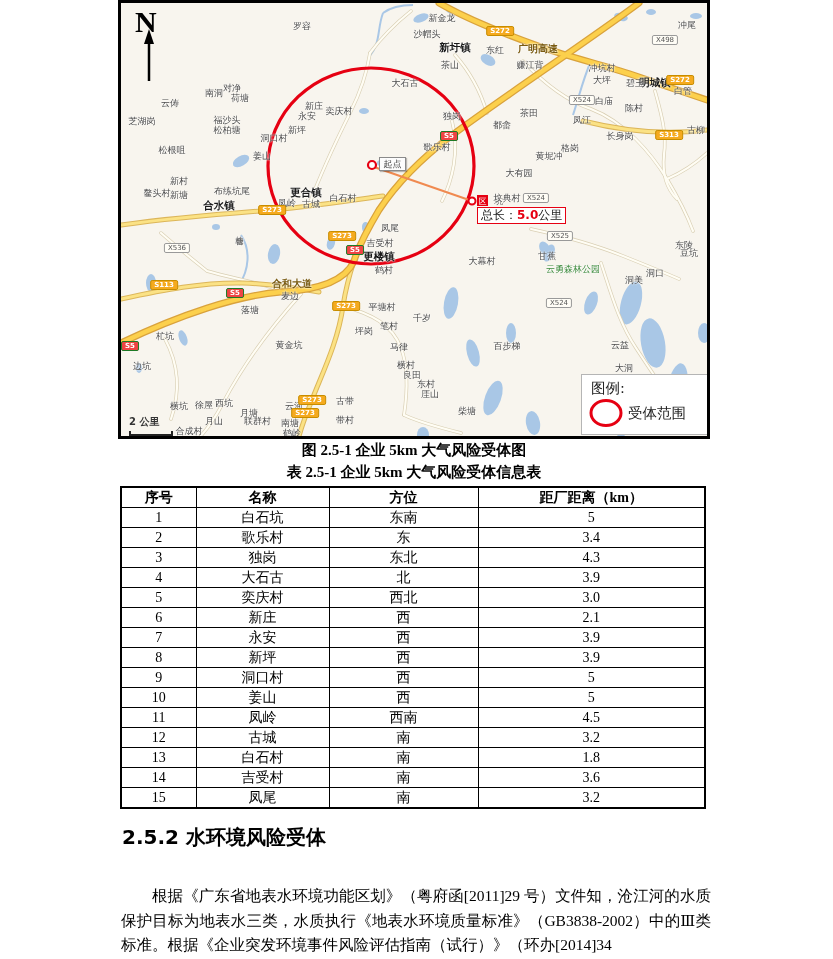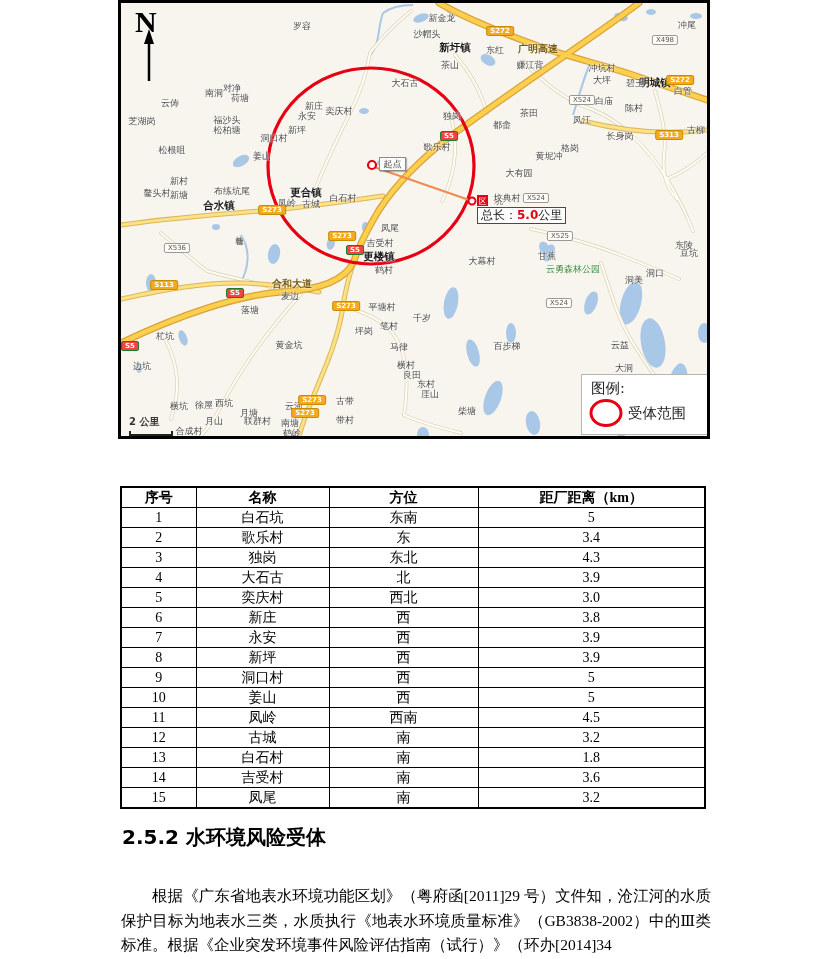--- a/index.html
+++ b/index.html
@@ -315,20 +315,22 @@
       </svg>
       <div class="item">受体范围</div>
     </div>
 
     <div class="scalebar">
       <span>2 公里</span>
       <div class="bar"></div>
     </div>
   </div>
 
+  <div class="cap fig">图 2.5-1 企业 5km 大气风险受体图</div>
+  <div class="cap tab">表 2.5-1 企业 5km 大气风险受体信息表</div>
 
   <table class="rt">
     <colgroup>
         <col style="width:75px">
         <col style="width:133px">
         <col style="width:149px">
         <col>
       </colgroup>
     <thead>
         <tr>
@@ -366,21 +368,21 @@
         <tr>
           <td>5</td>
           <td>奕庆村</td>
           <td>西北</td>
           <td>3.0</td>
         </tr>
         <tr>
           <td>6</td>
           <td>新庄</td>
           <td>西</td>
-          <td>3.8</td>
+          <td>2.1</td>
         </tr>
         <tr>
           <td>7</td>
           <td>永安</td>
           <td>西</td>
           <td>3.9</td>
         </tr>
         <tr>
           <td>8</td>
           <td>新坪</td>

